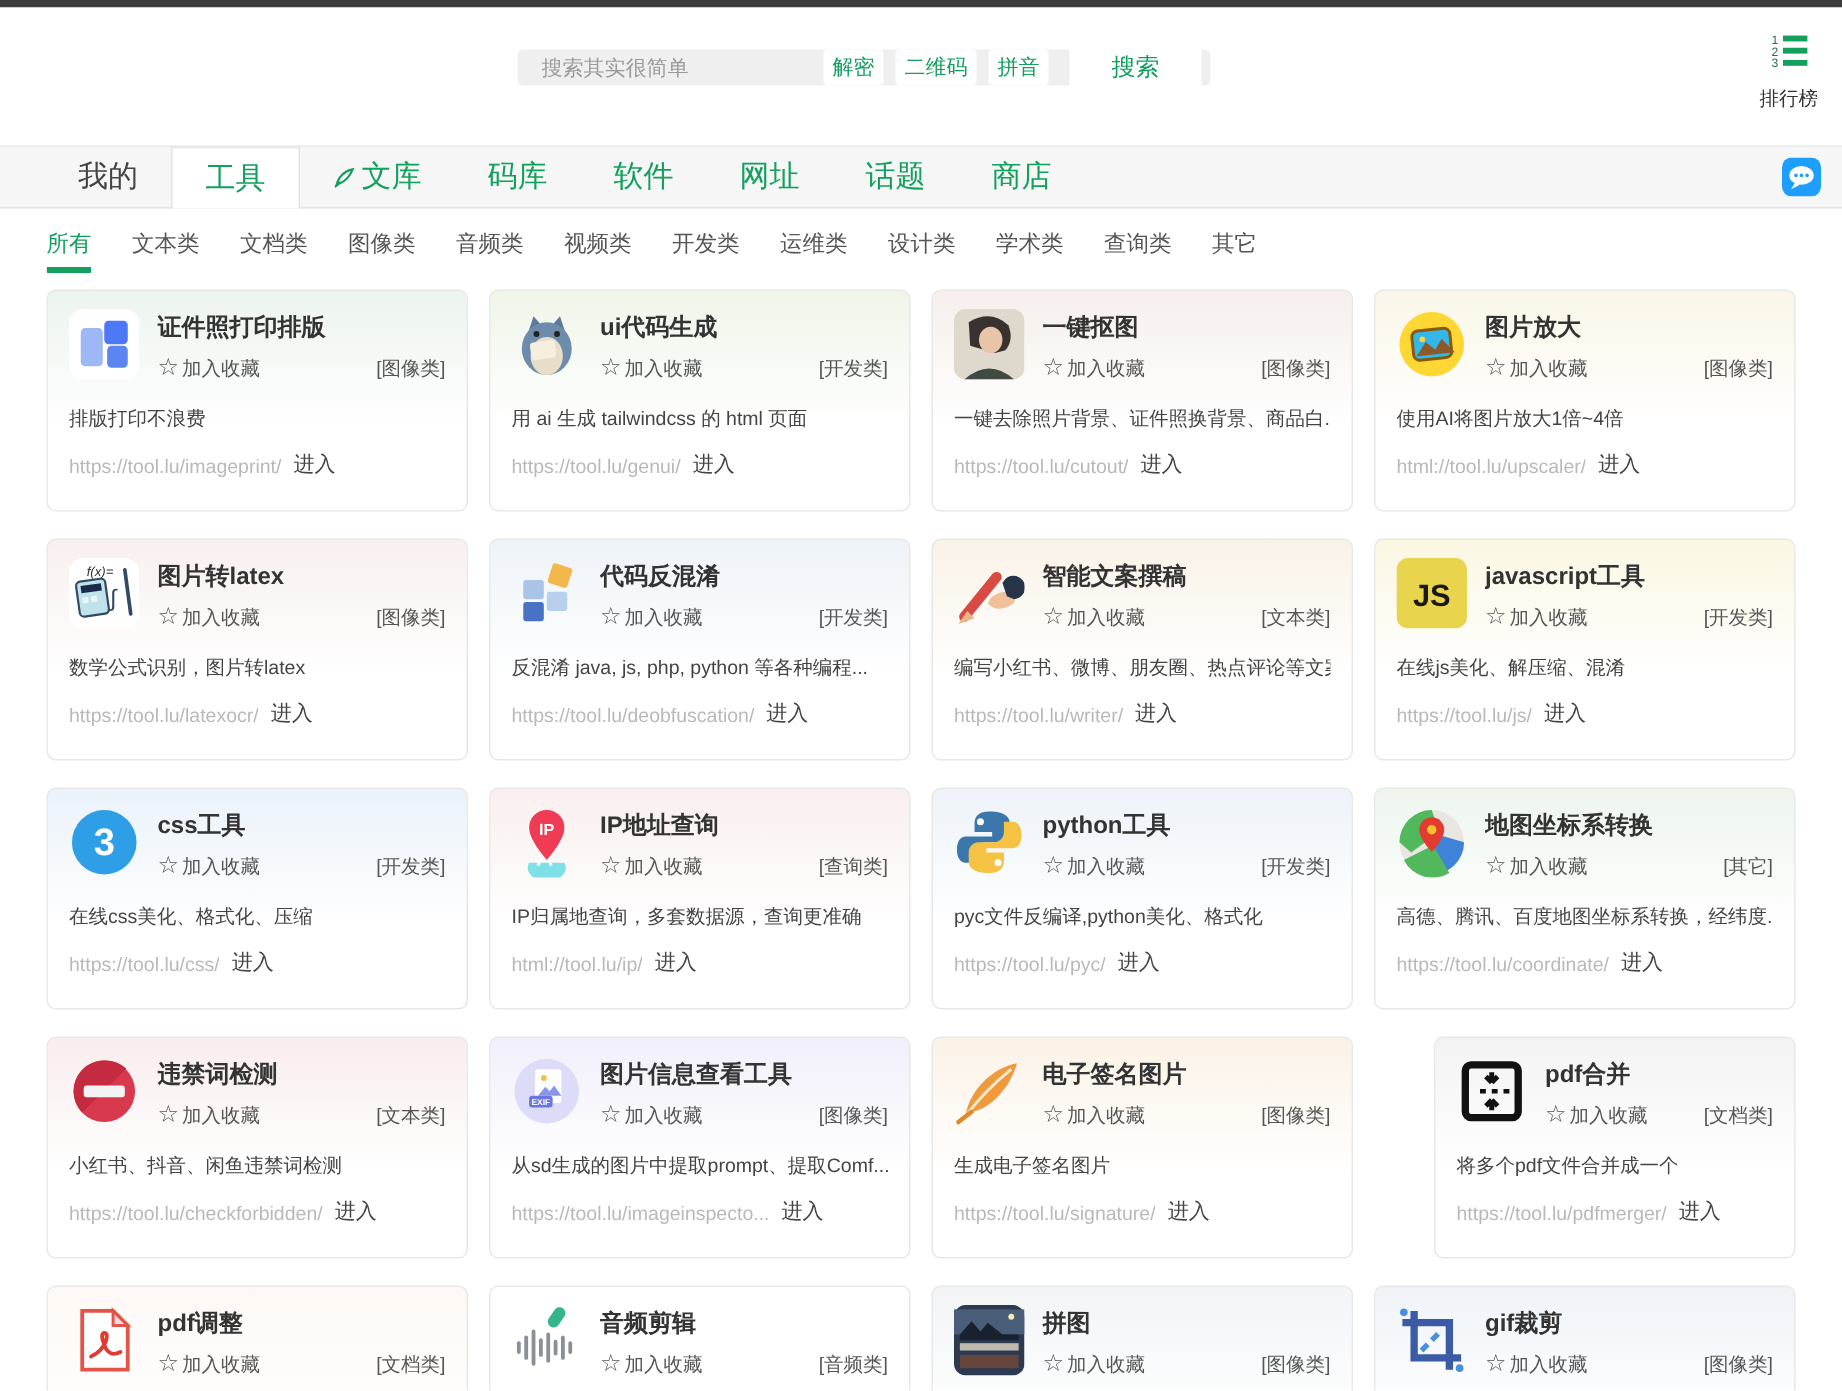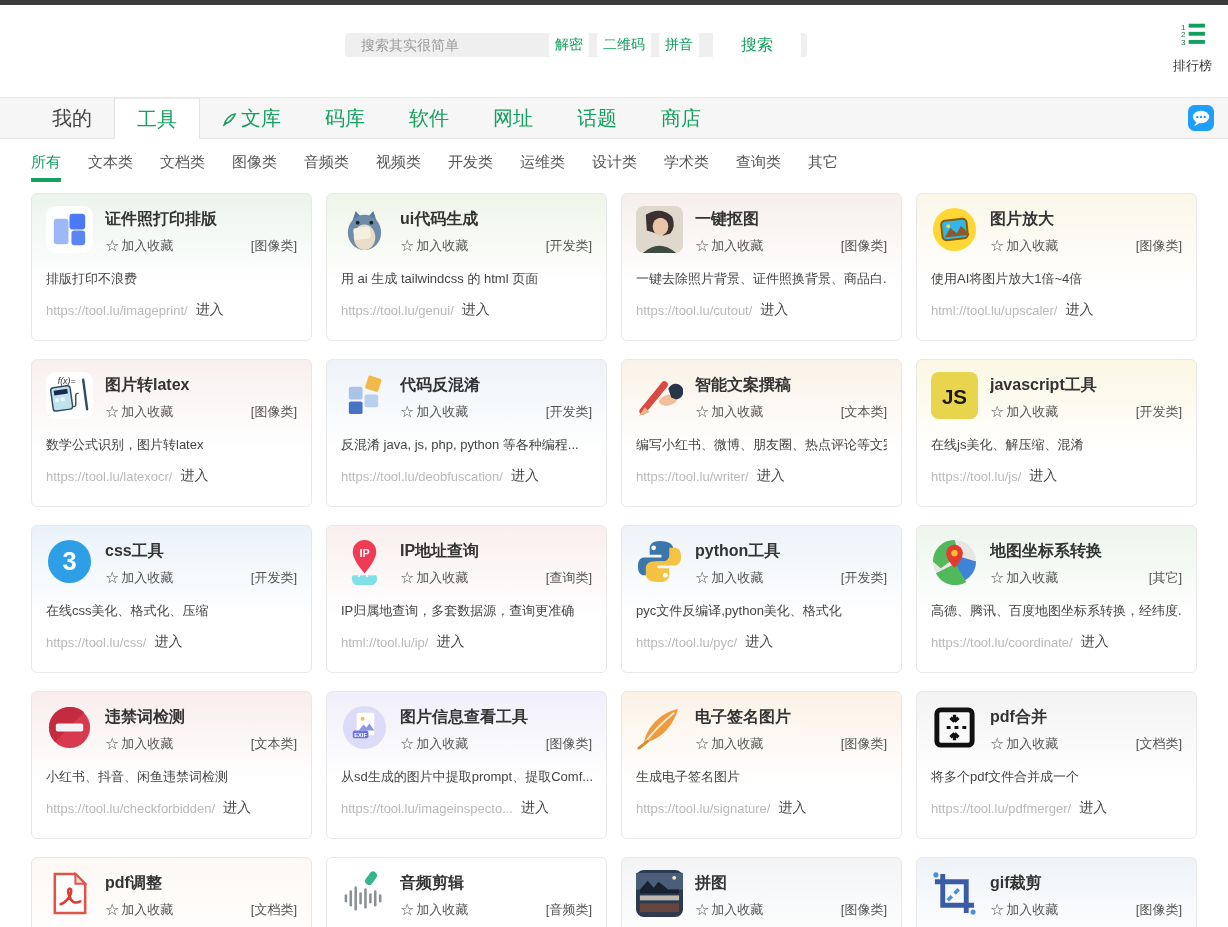--- a/index.html
+++ b/index.html
@@ -571,21 +571,21 @@
         </div>
       </div>
     </div>
     <div class="card-desc">生成电子签名图片</div>
     <div class="card-foot">
       <span class="url">https://tool.lu/signature/</span>
       <span class="enter">进入</span>
     </div>
   </div>
 
-  <div class="card" style="background: linear-gradient(rgb(243, 243, 243) 0%, rgb(255, 255, 255) 62%);">
+  <div class="card" style="background: linear-gradient(rgb(243, 243, 243) 0%, rgb(255, 255, 255) 62%); margin-left: 40px;">
     <div class="card-head">
       <div class="icon-wrap">
           <svg viewBox="0 0 48 48">
             <rect x="6" y="6" width="36" height="36" rx="4" fill="none" stroke="#111" stroke-width="5"></rect>
             <path d="M24 11 v7 m0 0 l-4 -4 m4 4 l4 -4" stroke="#111" stroke-width="3.4" fill="none"></path>
             <path d="M24 37 v-7 m0 0 l-4 4 m4 -4 l4 4" stroke="#111" stroke-width="3.4" fill="none"></path>
             <path d="M16 24 h4 m4 0 h4 m4 0 h4" stroke="#111" stroke-width="3" fill="none"></path>
           </svg>
         </div>
       <div class="head-right">

